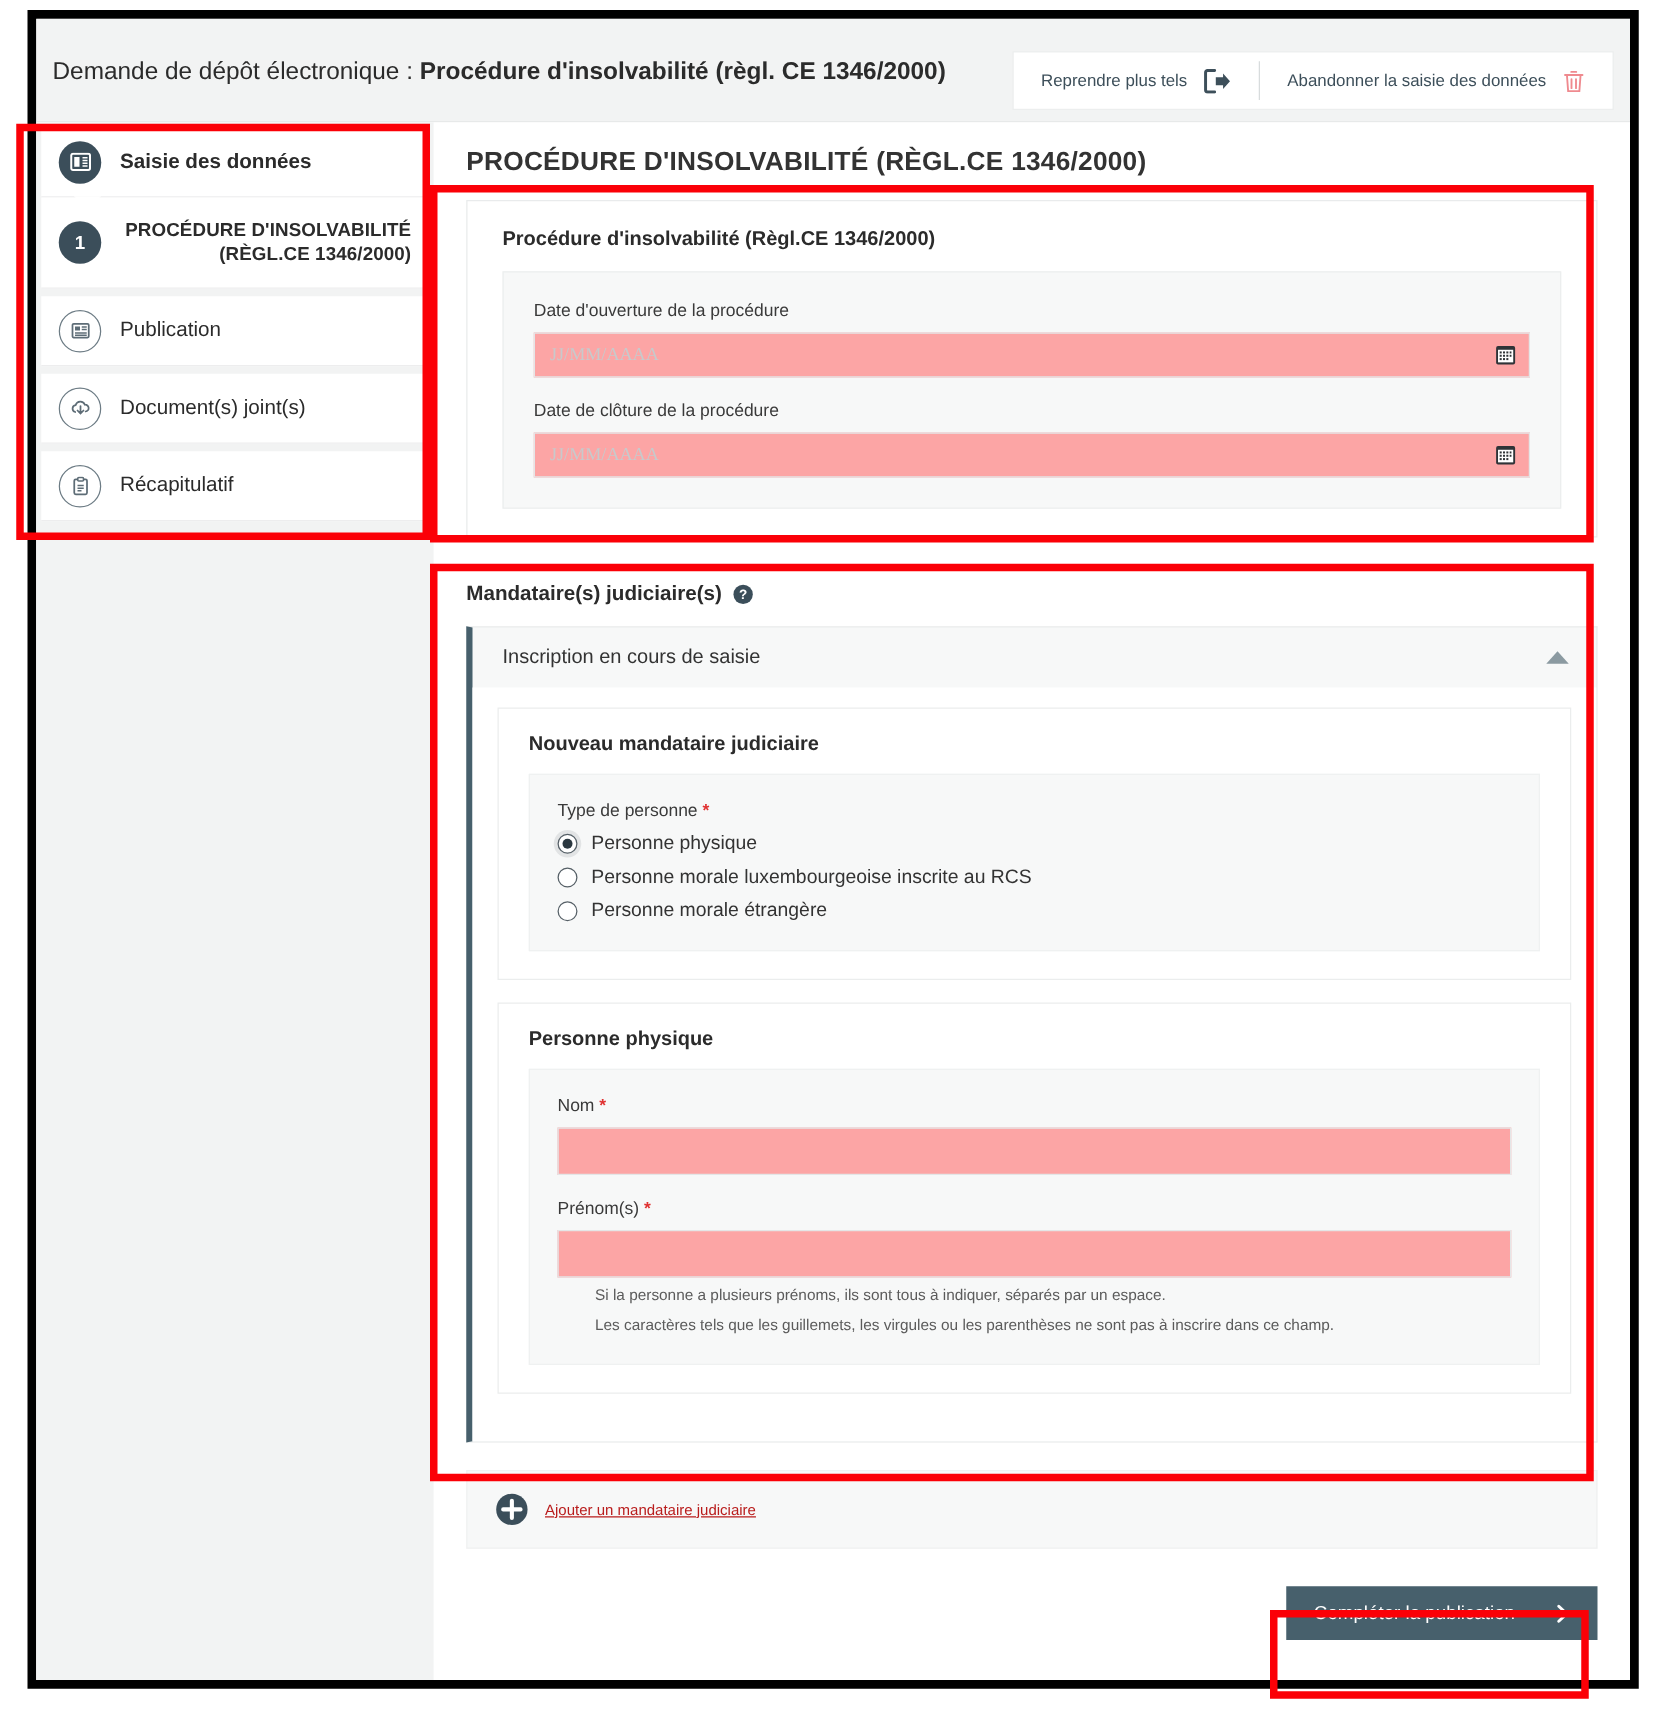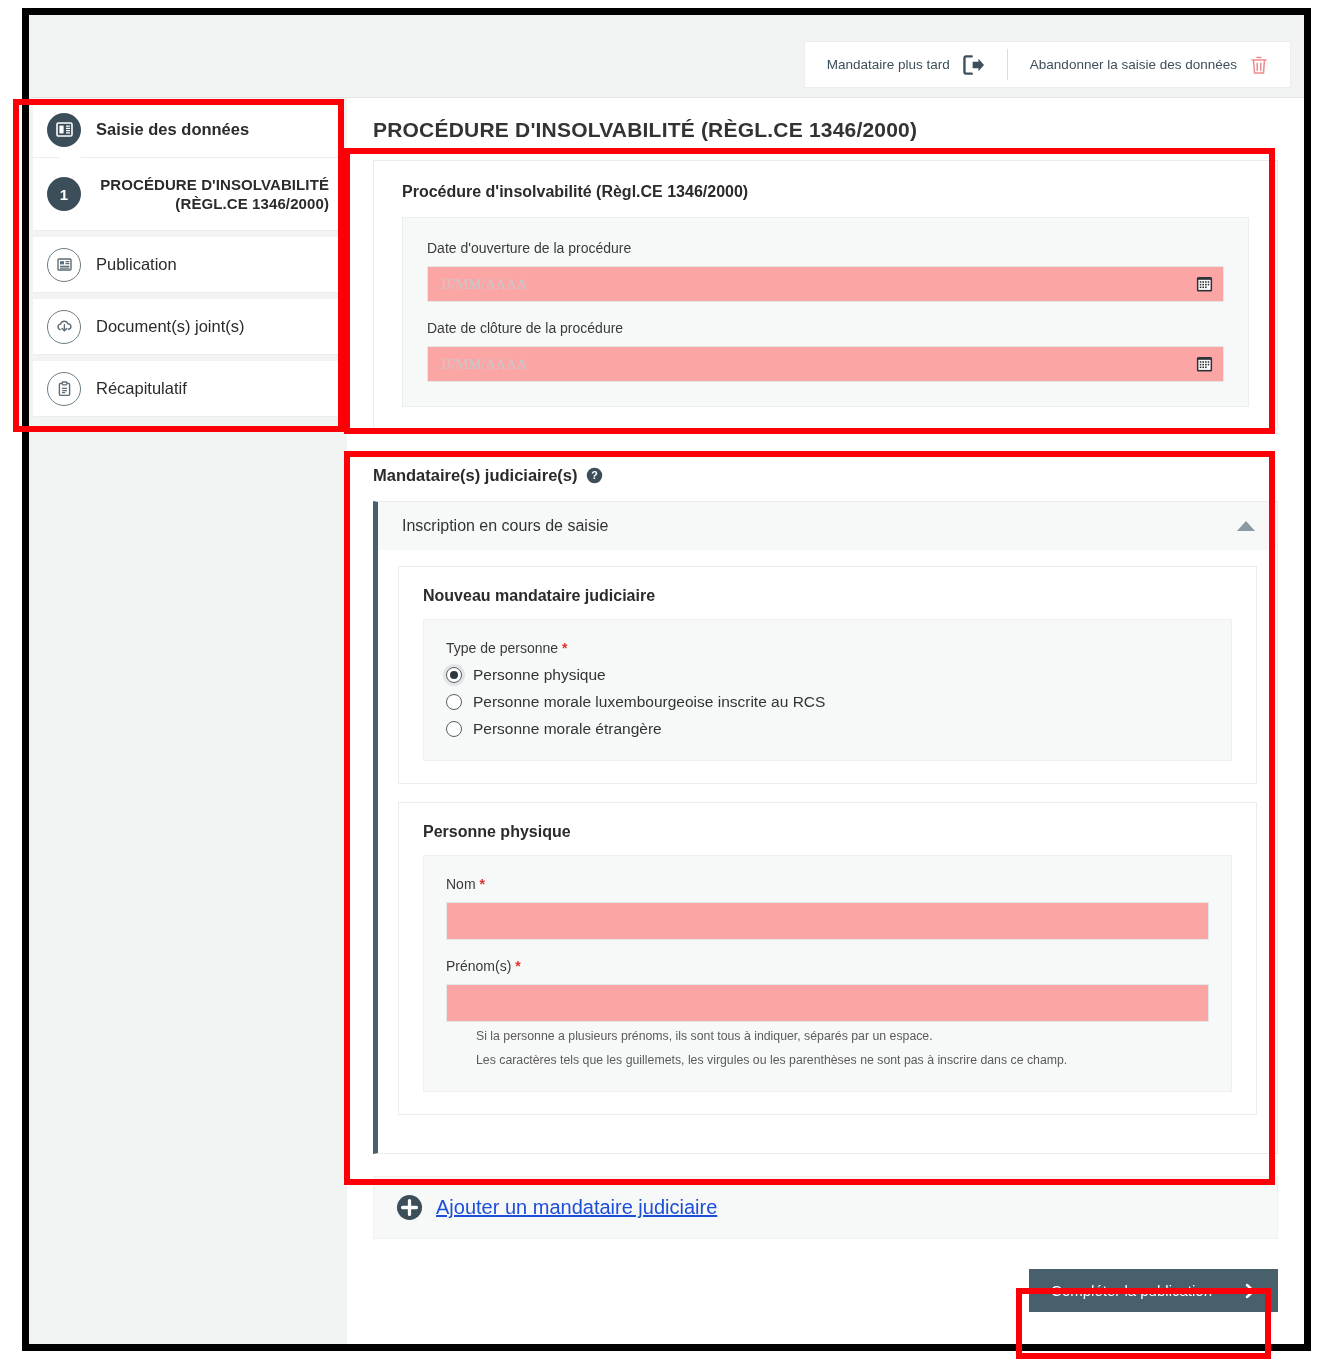--- a/index.html
+++ b/index.html
@@ -221,21 +221,21 @@
 
   .add-strip {
     margin: 22px 26px 0 26px;
     background: #f7f8f8;
     border: 1px solid #eff1f1;
     padding: 17px 22px;
     display: flex; align-items: center; gap: 13px;
   }
   .plus-ico { width: 27px; height: 27px; flex: 0 0 27px; cursor: pointer; }
   .add-link {
-    font-size: 20px; color: #1d4ed8;
+    font-size: 12px; color: #b91c1c;
     text-decoration: underline; cursor: pointer;
   }
 
   .footer-row {
     margin: 30px 26px 0 26px;
     display: flex; justify-content: flex-end;
   }
   .primary-btn {
     background: #47606c;
     color: #ffffff;
@@ -260,24 +260,27 @@
   #anno-proc    { left: 344px; top: 148px; width: 931px;  height: 286px; }
   #anno-mand    { left: 344px; top: 451px; width: 931px;  height: 734px; }
   #anno-submit  { left: 1016px; top: 1288px; width: 255px; height: 71px; }
 </style>
 </head>
 <body>
 
 <div class="viewport">
 
   <div class="topbar">
+    <div class="topbar-title">
+      <span>Demande de dépôt électronique : </span><b>Procédure d'insolvabilité (règl. CE 1346/2000)</b>
+    </div>
 
     <div class="topbar-actions">
       <div class="tb-btn">
-        <span>Mandataire plus tard</span>
+        <span>Reprendre plus tels</span>
         <svg class="ico-exit" viewBox="0 0 24 22">
           <path d="M9.5 1.5H3.2A1.7 1.7 0 0 0 1.5 3.2v15.6A1.7 1.7 0 0 0 3.2 20.5h6.3" fill="none" stroke="#3d4f5a" stroke-width="2.6" stroke-linecap="round"></path>
           <path d="M10.5 7.5h6.4V4.2L23 11l-6.1 6.8v-3.3h-6.4z" fill="#3d4f5a"></path>
         </svg>
       </div>
       <div class="tb-sep"></div>
       <div class="tb-btn">
         <span>Abandonner la saisie des données</span>
         <svg class="ico-trash" viewBox="0 0 18 20">
           <path d="M2 5h14M7 2.5h4M3.6 5.8l.9 12.1h9l.9-12.1M7.2 8.3v7.2M10.8 8.3v7.2" fill="none" stroke="#ef8a8f" stroke-width="1.5" stroke-linecap="round"></path>

